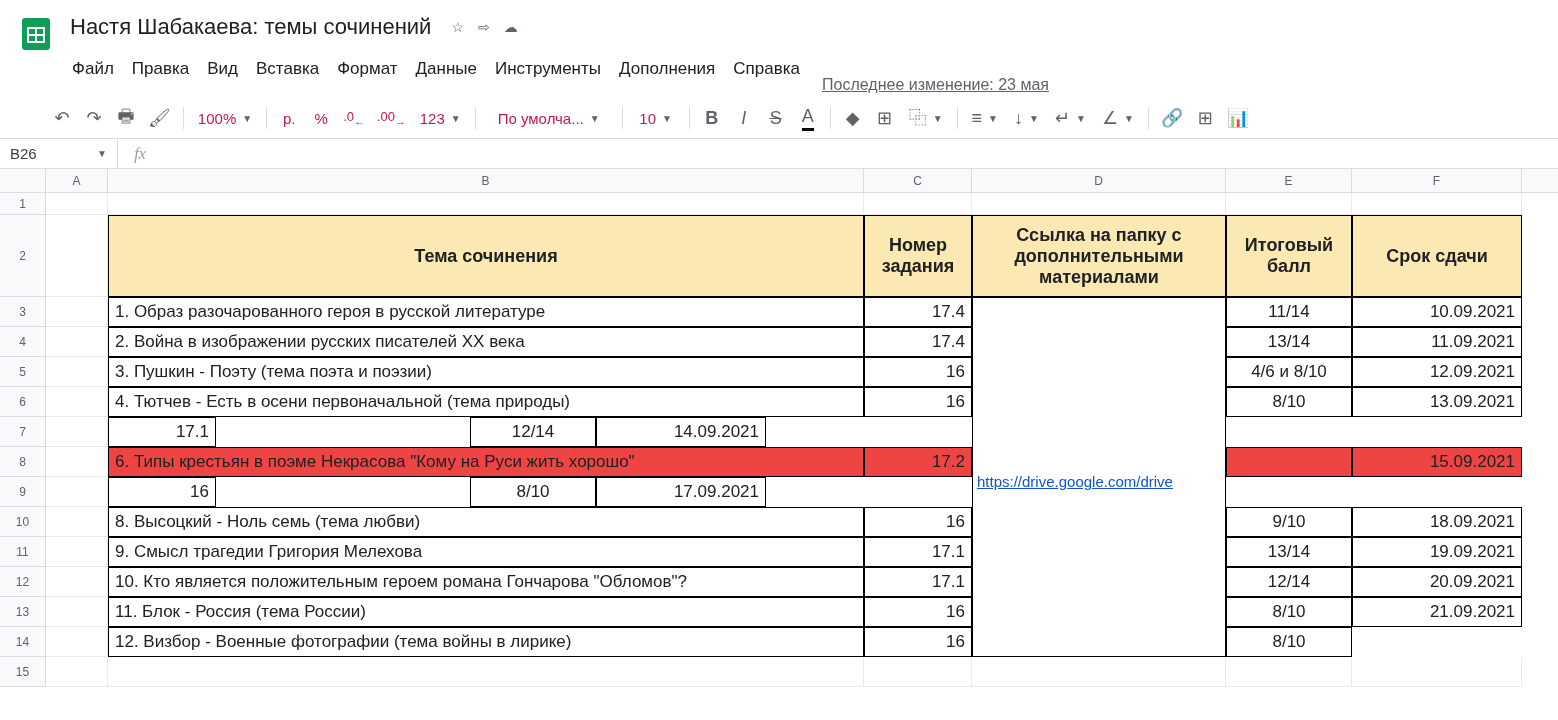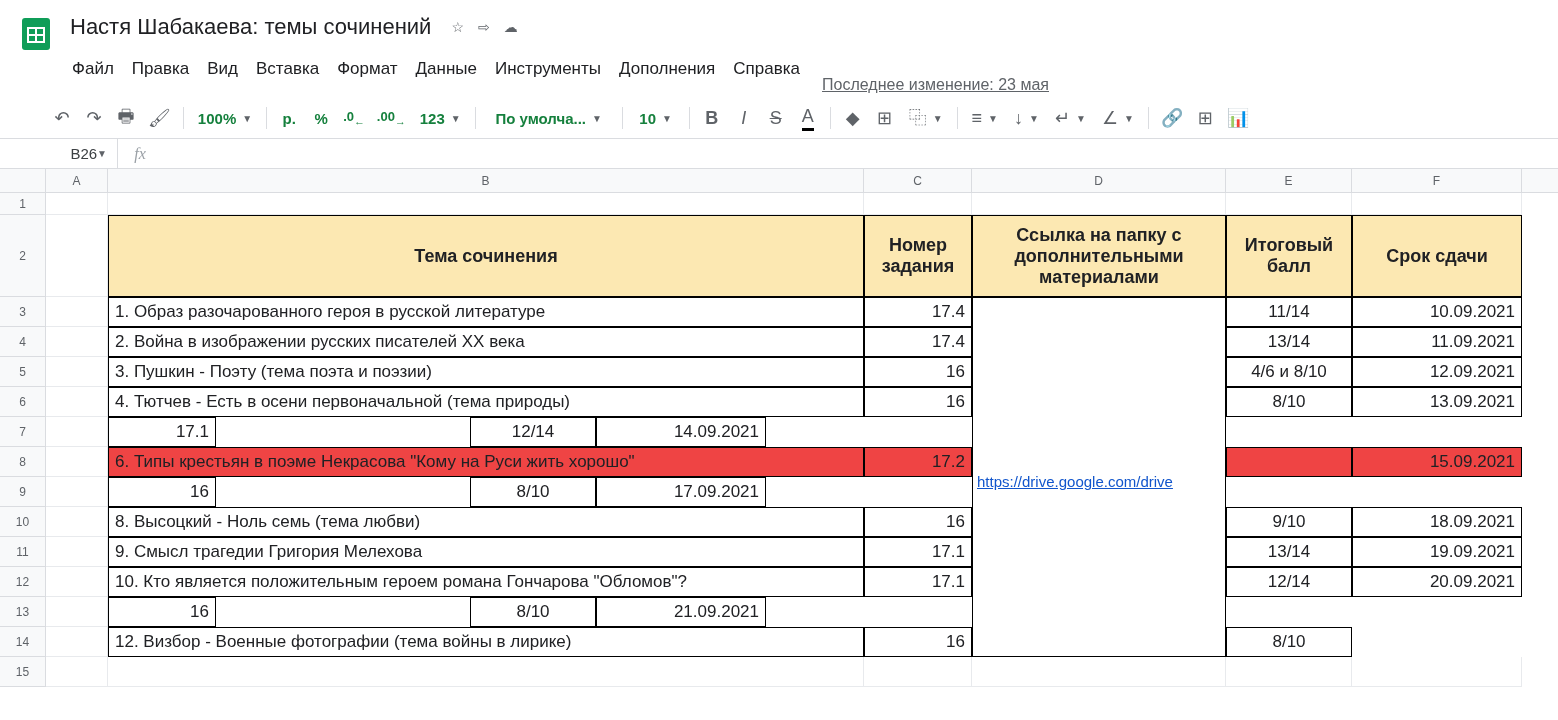--- a/index.html
+++ b/index.html
@@ -15,28 +15,28 @@
 .title-icons { display: flex; gap: 14px; color: #5f6368; }
 .title-icons span { cursor: pointer; }
 .menubar { display: flex; gap: 2px; align-items: center; padding-bottom: 6px; }
 .menu-item { padding: 4px 8px; font-size: 17px; color: #202124; cursor: pointer; border-radius: 3px; }
 .last-edit { font-size: 16px; color: #5f6368; text-decoration: underline; margin-left: 12px; cursor: pointer; margin-top: 32px; }
 
 
 .toolbar { display: flex; align-items: center; padding: 4px 16px 6px 48px; gap: 4px; border-bottom: 1px solid #dadce0; }
 .tb-btn { min-width: 28px; height: 28px; display: inline-flex; align-items: center; justify-content: center; color: #5f6368; cursor: pointer; border-radius: 3px; padding: 0 4px; font-size: 18px; }
 .tb-sep { width: 1px; height: 22px; background: #dadce0; margin: 0 4px; }
-.tb-text { font-size: 15px; color: #15803d; font-weight: bold; }
+.tb-text { font-size: 15px; color: #be185d; }
 .tb-drop { display: inline-flex; align-items: center; gap: 6px; padding: 0 6px; }
 .drop-arrow { font-size: 10px; color: #5f6368; }
 .color-underline { border-bottom: 3px solid #000; padding-bottom: 1px; }
 
 
 .formula-row { display: flex; align-items: center; height: 30px; border-bottom: 1px solid #dadce0; }
-.name-box { width: 118px; padding: 0 10px; font-size: 15px; color: #3c4043; display: flex; align-items: center; justify-content: flex-end; border-right: 1px solid #dadce0; height: 100%; }
+.name-box { width: 118px; padding: 0 10px; font-size: 15px; color: #3c4043; display: flex; align-items: center; justify-content: space-between; border-right: 1px solid #dadce0; height: 100%; }
 .fx-label { width: 44px; text-align: center; font-style: italic; color: #9aa0a6; font-size: 16px; font-family: serif; }
 .formula-input { flex: 1; height: 100%; border: none; outline: none; padding: 0 8px; font-size: 14px; }
 
 
 .grid { position: relative; overflow: auto; }
 .col-headers { display: flex; background: #f8f9fa; border-bottom: 1px solid #dadce0; height: 24px; position: sticky; top: 0; }
 .corner { width: 46px; border-right: 1px solid #dadce0; background: #f8f9fa; }
 .col-header { border-right: 1px solid #dadce0; display: flex; align-items: center; justify-content: center; font-size: 12px; color: #5f6368; cursor: pointer; }
 .col-A { width: 62px; }
 .col-B { width: 756px; }
@@ -297,20 +297,21 @@
           <div class="row">
             <div class="cell col-A"></div>
             <div class="cell col-B b-td">10. Кто является положительным героем романа Гончарова "Обломов"?</div>
             <div class="cell col-C b-td right">17.1</div>
             <div class="cell col-D" style="border:none"></div>
             <div class="cell col-E b-td center">12/14</div>
             <div class="cell col-F b-td right">20.09.2021</div>
           </div>
           <div class="row">
             <div class="cell col-A"></div>
+            <div class="cell col-B b-td">11. Блок - Россия (тема России)</div>
             <div class="cell col-C b-td right">16</div>
             <div class="cell col-D" style="border:none"></div>
             <div class="cell col-E b-td center">8/10</div>
             <div class="cell col-F b-td right">21.09.2021</div>
           </div>
           <div class="row">
             <div class="cell col-A"></div>
             <div class="cell col-B b-td">12. Визбор - Военные фотографии (тема войны в лирике)</div>
             <div class="cell col-C b-td right">16</div>
             <div class="cell col-D" style="border:none"></div>

